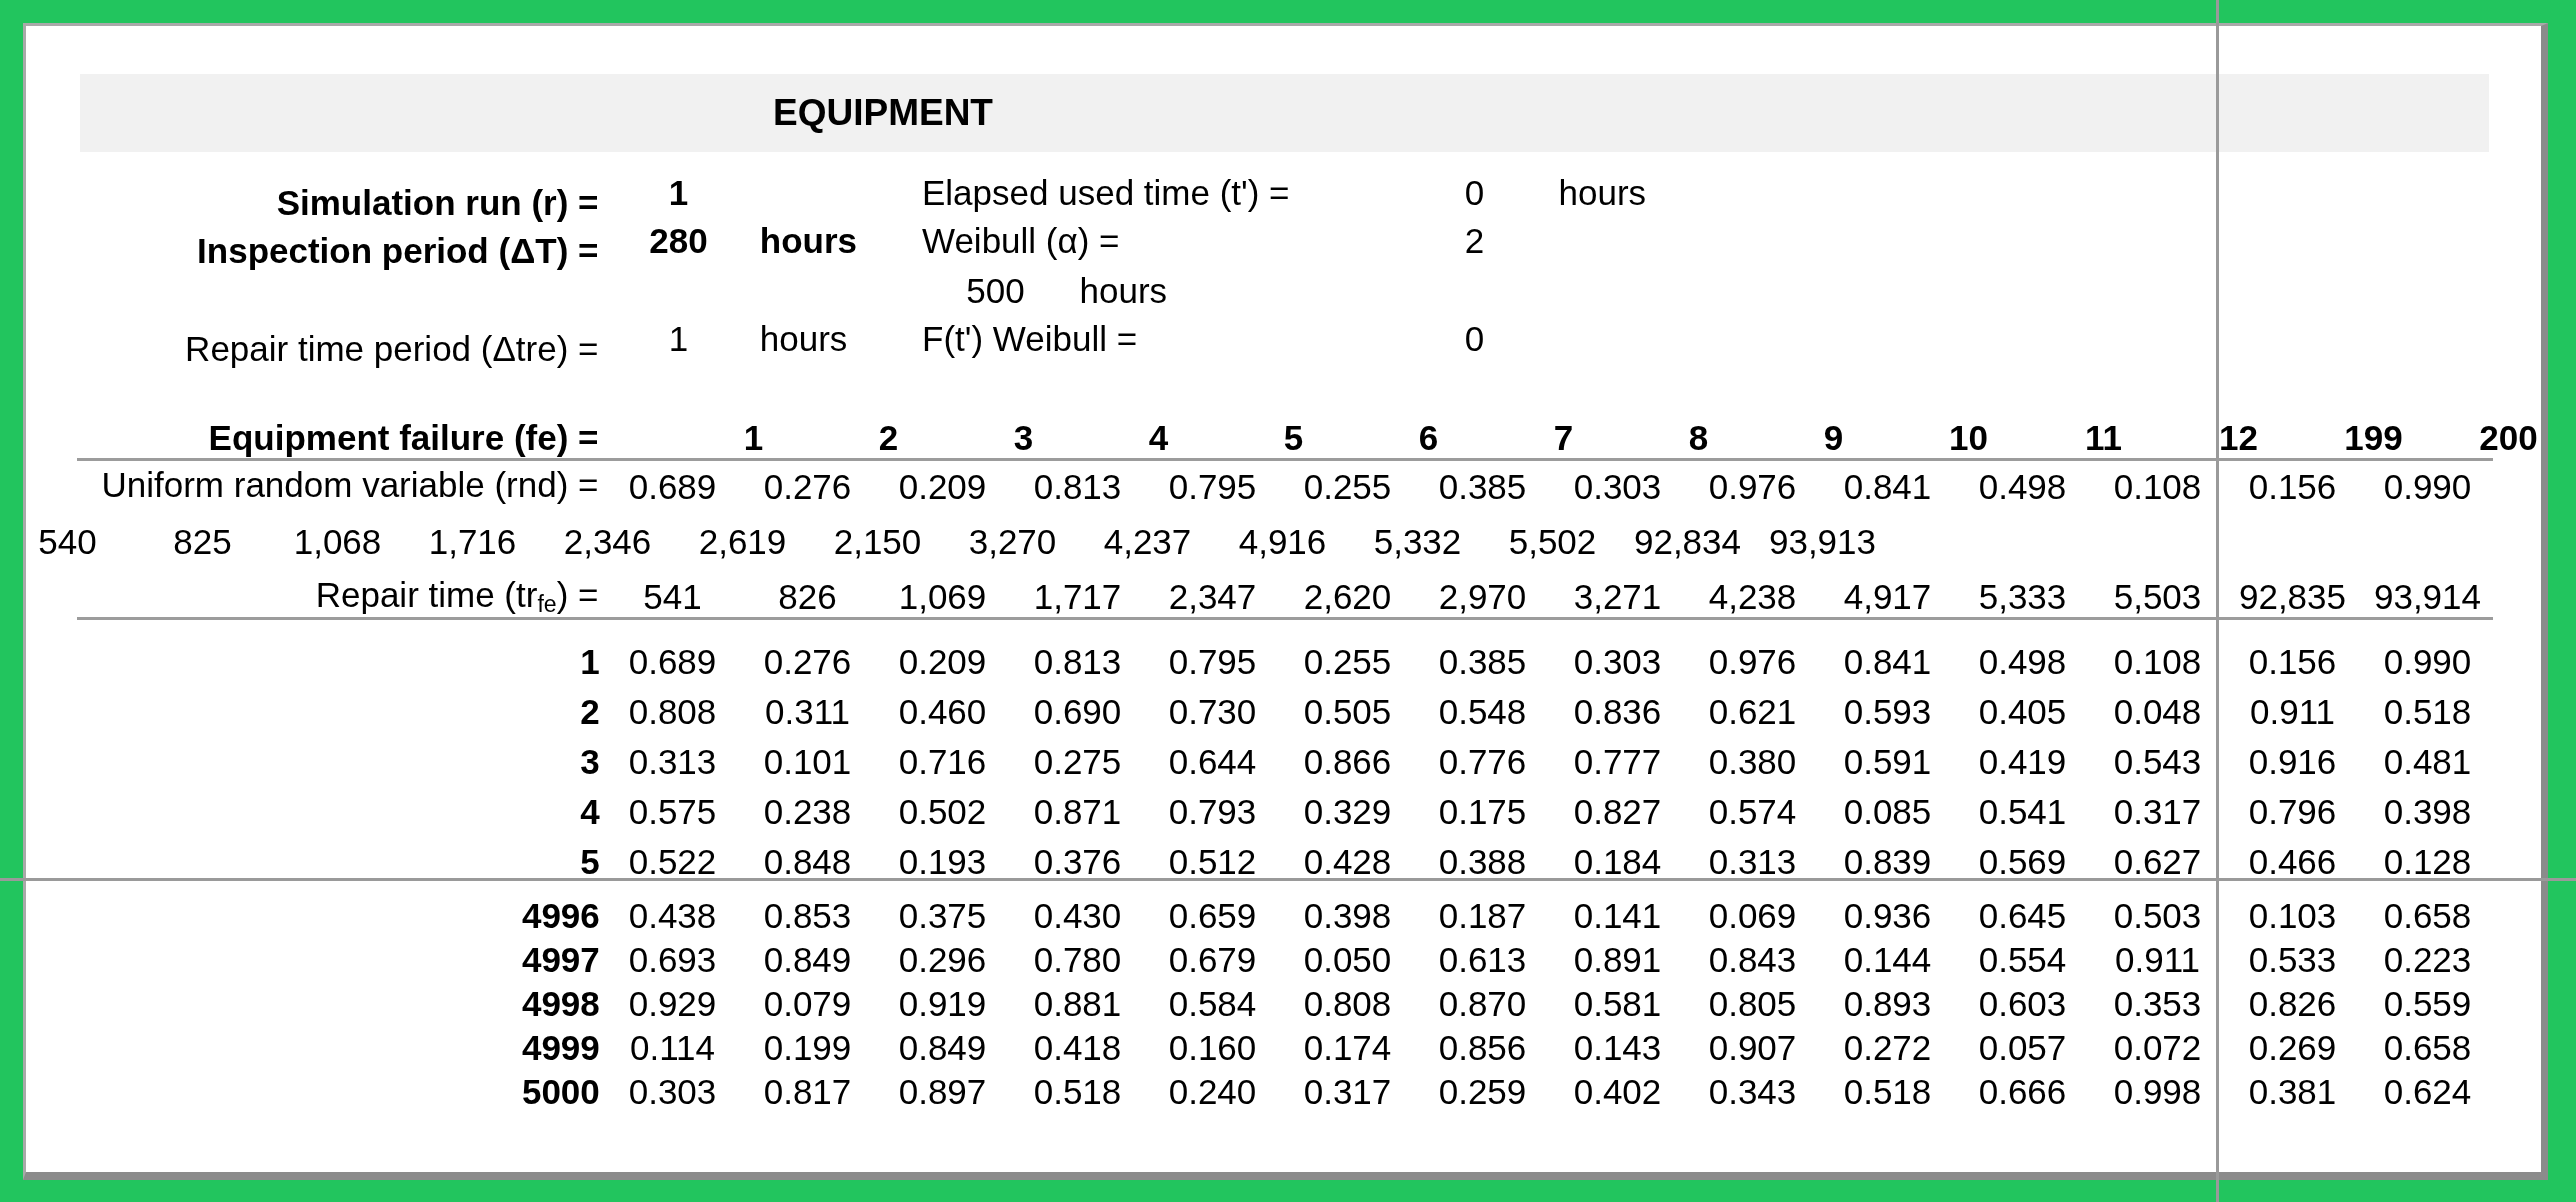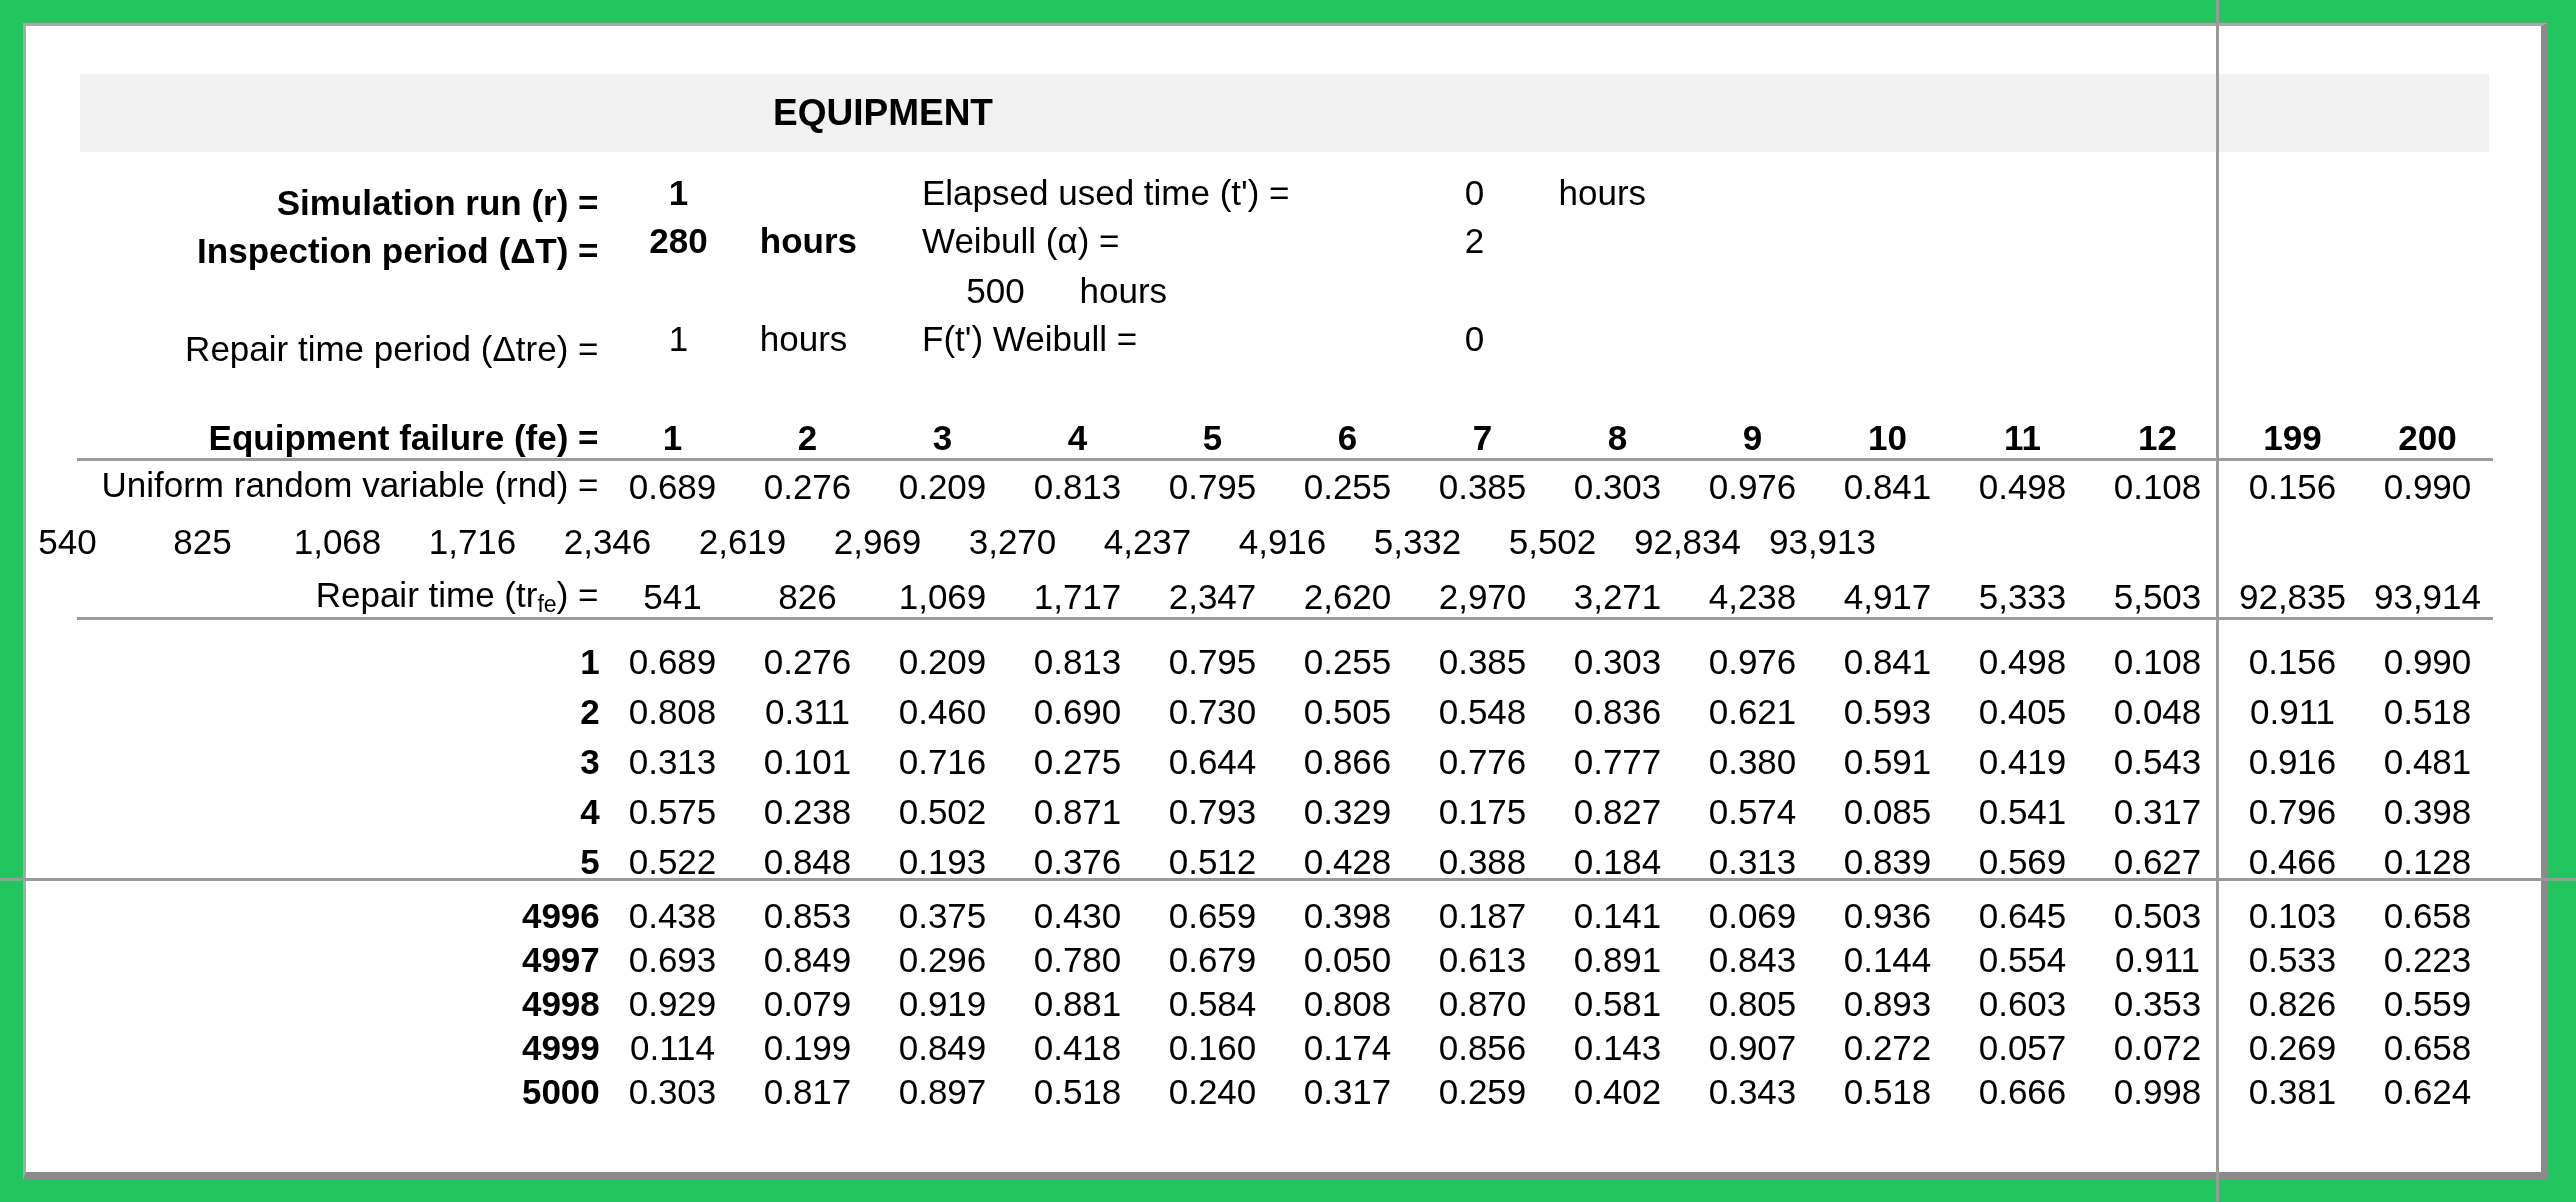--- a/index.html
+++ b/index.html
@@ -7,21 +7,21 @@
           font-family:"Liberation Sans",sans-serif;color:#000;font-size:35px;}
   .sheet{position:absolute;left:23px;top:23px;width:2525px;height:1157px;box-sizing:border-box;
          background:#fff;border:3.3px solid #a9a9a9;border-right:7.8px solid #8b8b8b;border-bottom:8.5px solid #8b8b8b;}
   .band{position:absolute;left:80px;top:74px;width:2409px;height:78px;background:#f1f1f1;}
   .vline{position:absolute;left:2216px;top:0;width:2.6px;height:1203px;background:#9a9a9a;}
   .hline{position:absolute;left:0;top:878px;width:2576px;height:2.6px;background:#9a9a9a;}
   .rule{position:absolute;left:77px;width:2416px;height:2.6px;background:#9c9c9c;}
   .title{position:absolute;left:667px;top:74px;width:432px;height:78px;line-height:78px;
          text-align:center;font-size:37px;}
   .bold{font-weight:bold;}
-  .abs{position:absolute;left:0;width:100%;}
+  .abs{position:absolute;left:0;width:100%;justify-content:space-between;}
   .trow{display:flex;align-items:center;height:50px;}
   .h84{height:55px;} .h76{height:50px;} .h67{height:44px;}
   .prow{position:absolute;left:0;width:100%;height:50px;display:flex;align-items:center;}
   .c{flex:0 0 auto;white-space:nowrap;}
   .label{width:605px;text-align:right;padding-right:6.5px;box-sizing:border-box;}
   .col{width:135px;text-align:center;}
   .l-label{width:605px;text-align:right;padding-right:6.5px;box-sizing:border-box;margin-top:19px;}
   .l-value{width:147px;text-align:center;}
   .l-unit{width:170px;text-align:left;padding-left:7.8px;box-sizing:border-box;}
   .r-label{width:479px;text-align:left;}
@@ -131,21 +131,21 @@
         <div class="c col">0.990</div>
       </div>
 
       <div class="trow h84">
         <div class="c col">540</div>
         <div class="c col">825</div>
         <div class="c col">1,068</div>
         <div class="c col">1,716</div>
         <div class="c col">2,346</div>
         <div class="c col">2,619</div>
-        <div class="c col">2,969</div>
+        <div class="c col">2,150</div>
         <div class="c col">3,270</div>
         <div class="c col">4,237</div>
         <div class="c col">4,916</div>
         <div class="c col">5,332</div>
         <div class="c col">5,502</div>
         <div class="c col">92,834</div>
         <div class="c col">93,913</div>
       </div>
 
       <div class="trow h84">

